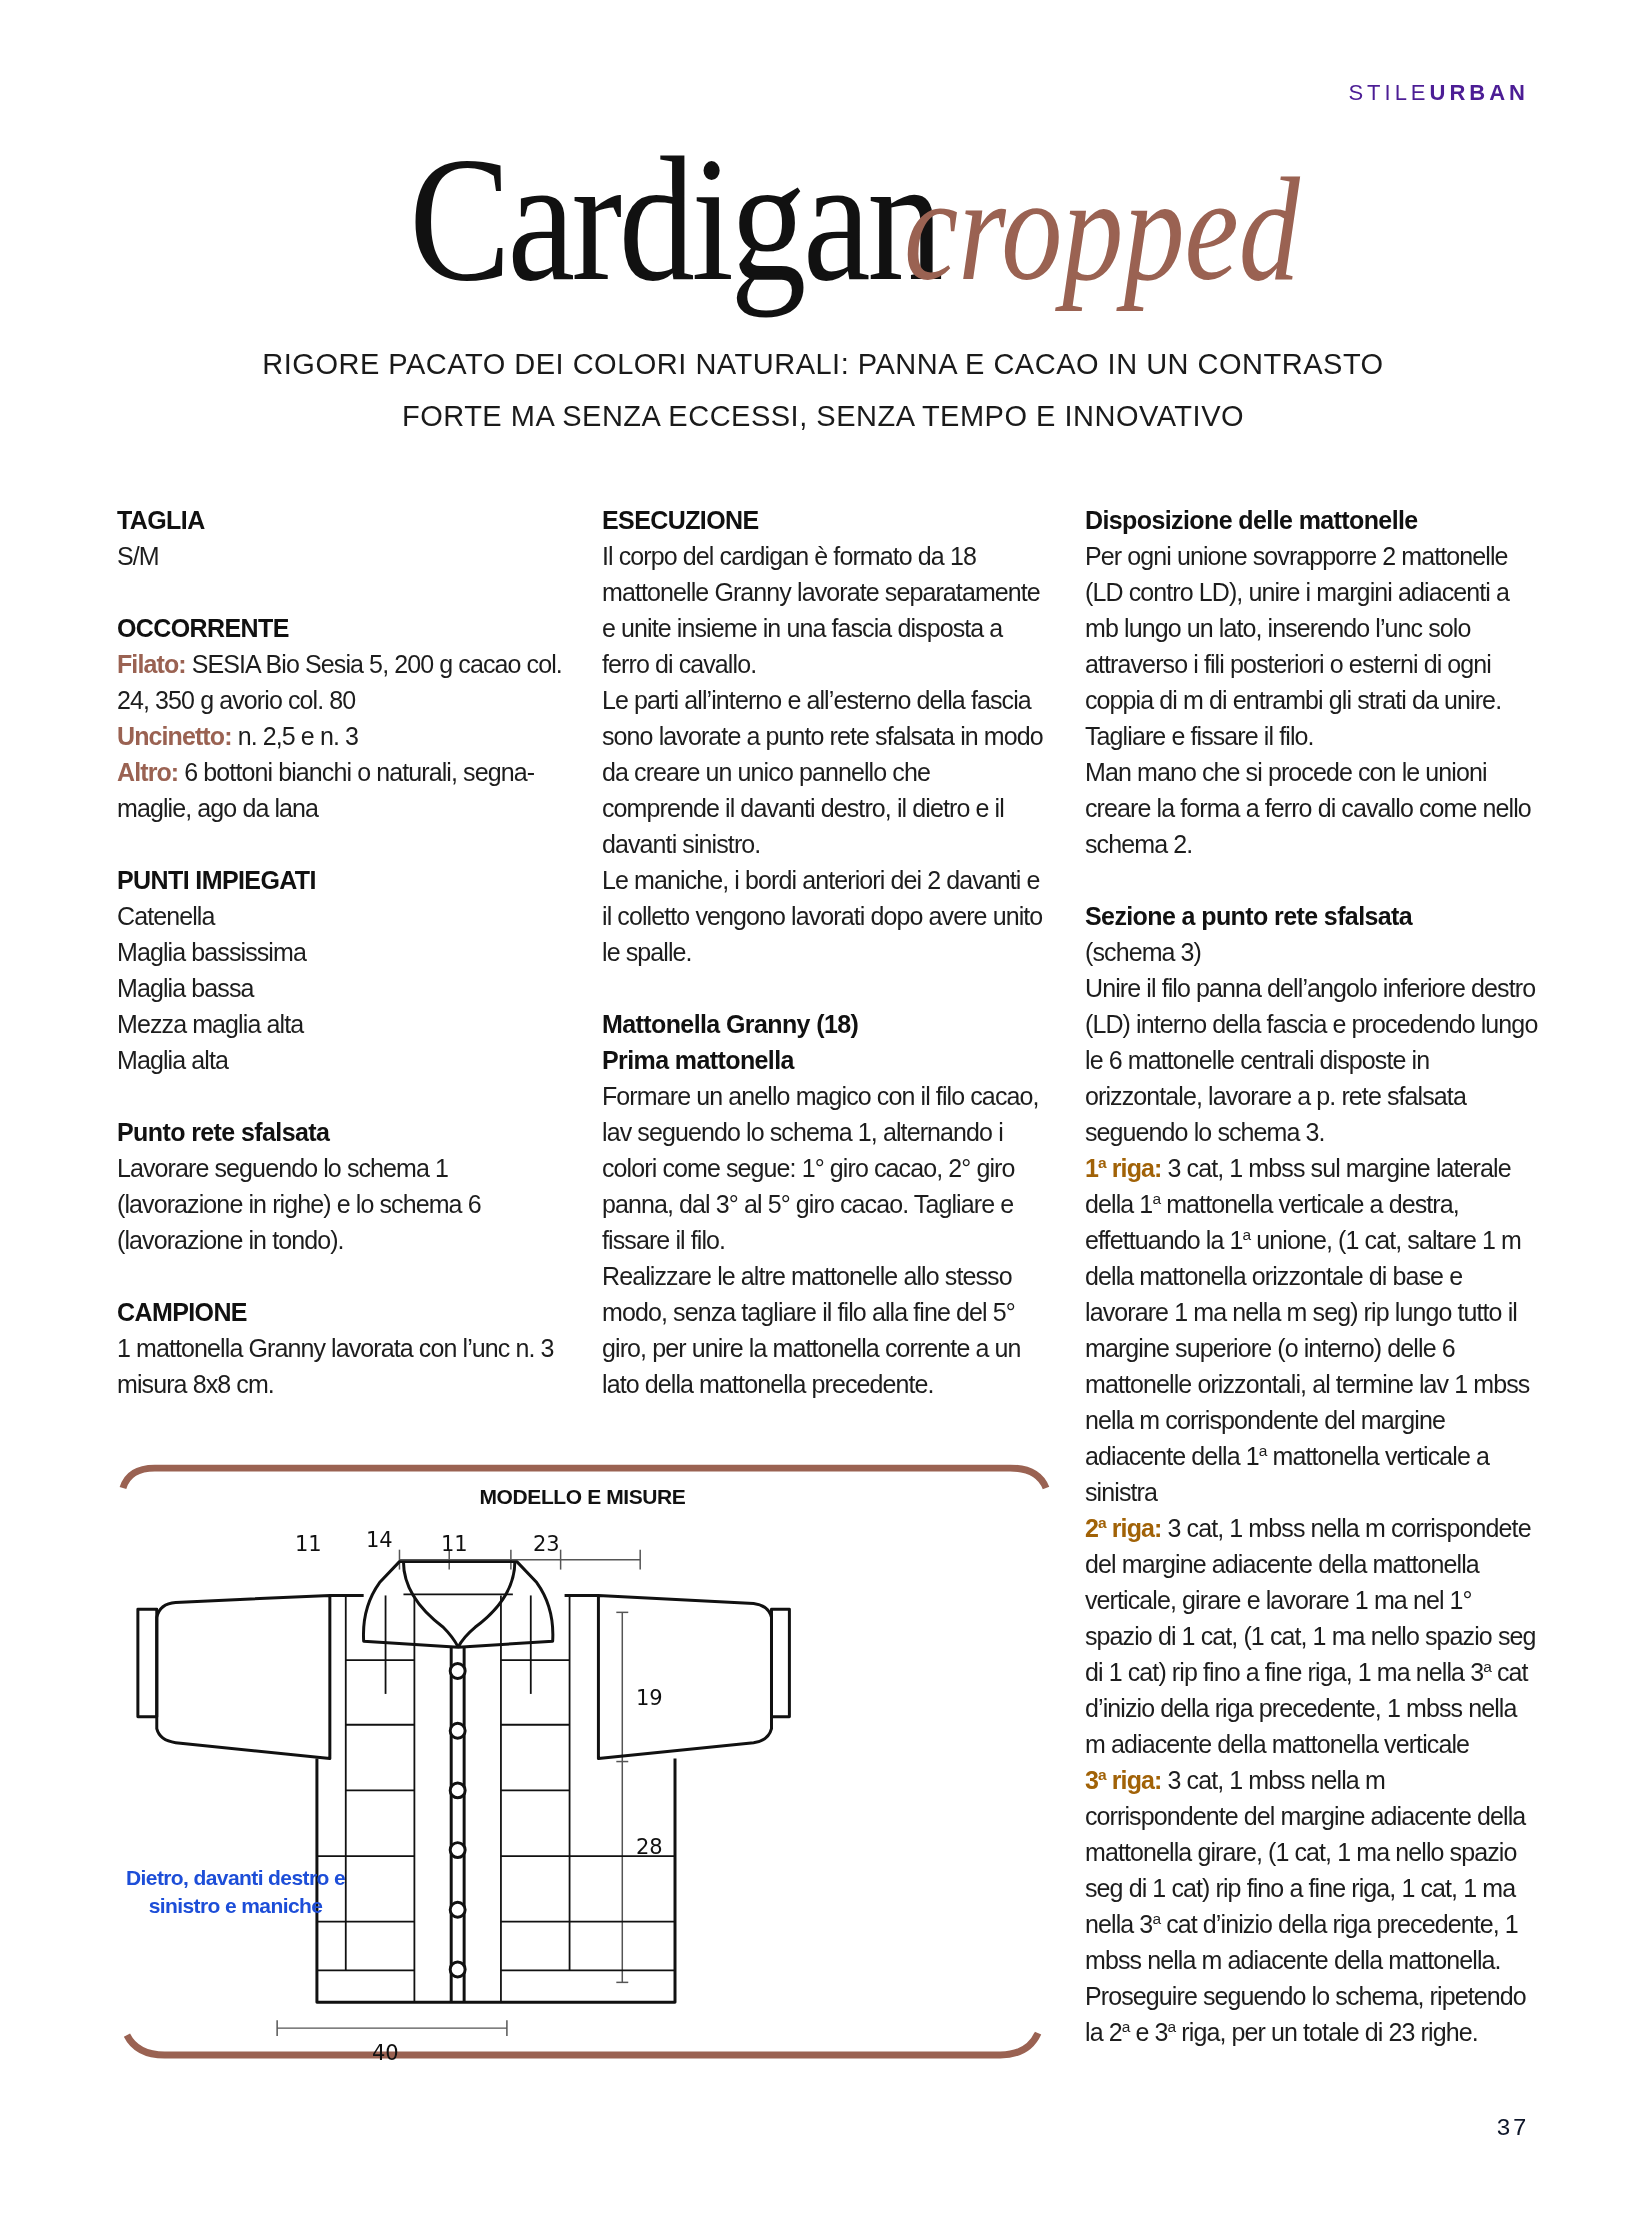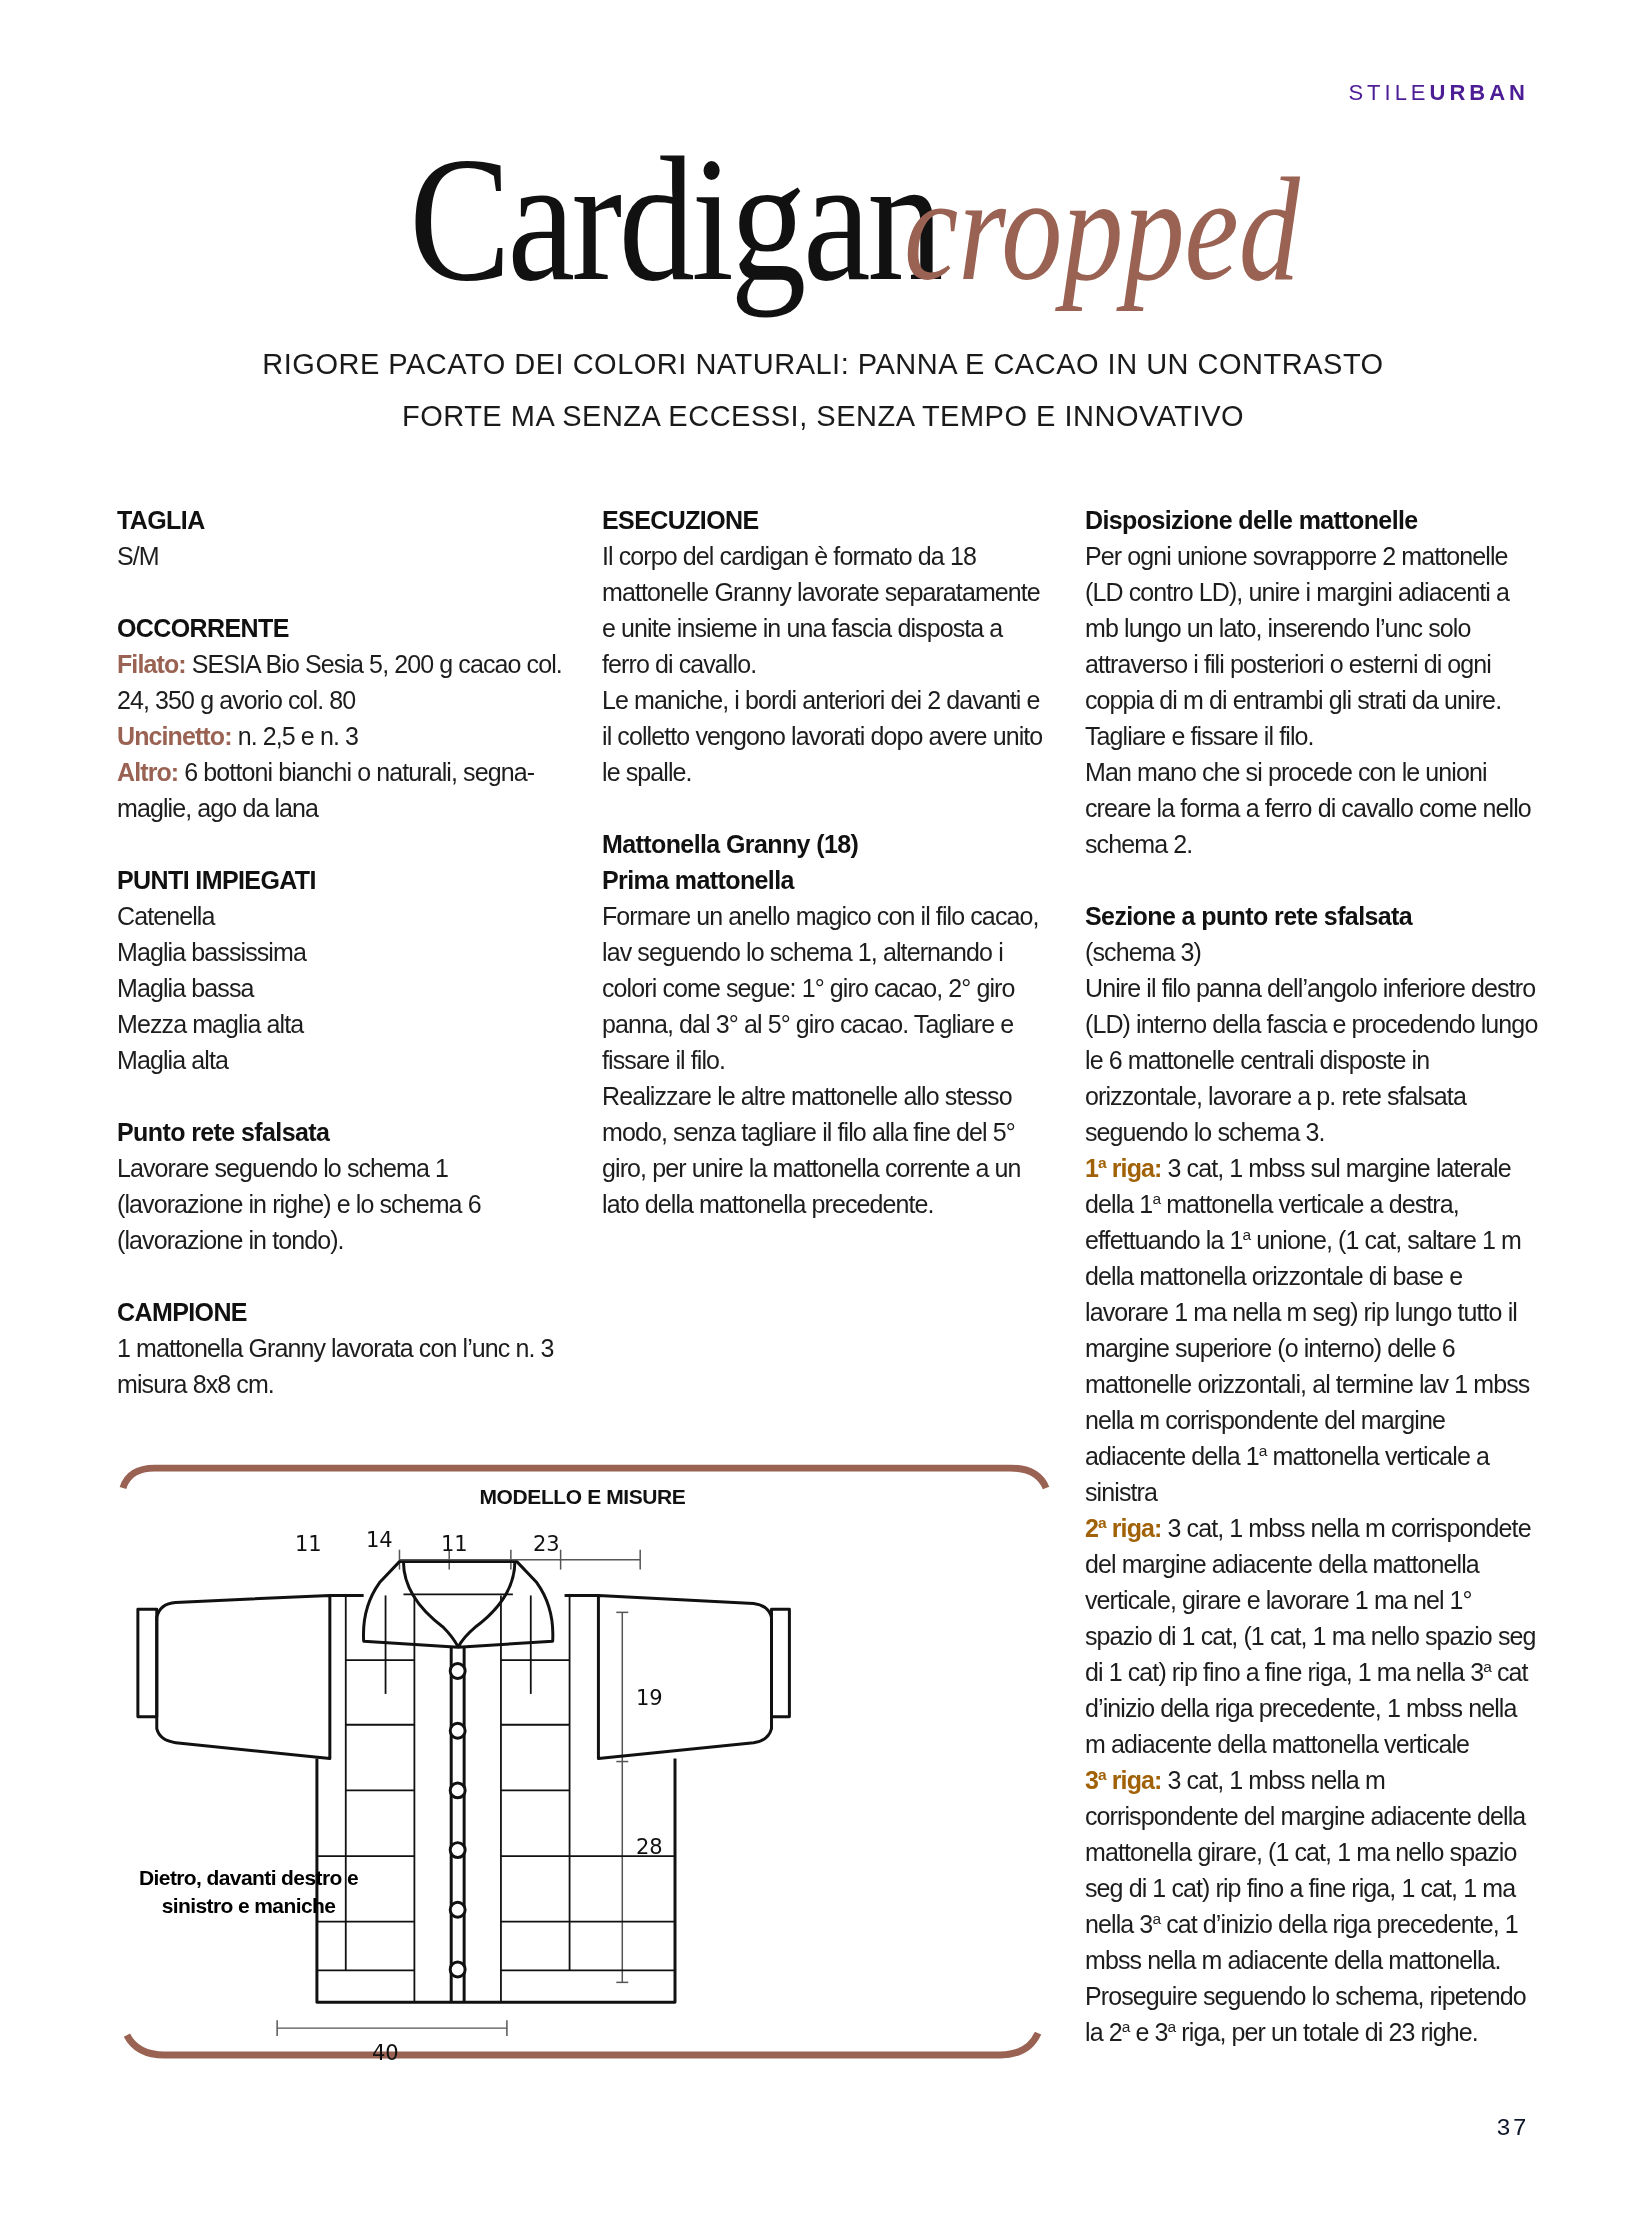--- a/index.html
+++ b/index.html
@@ -22,22 +22,22 @@
   .h { font-weight:700; color:#111; letter-spacing:-0.6px; }
   .gap { height:36px; }
   .accent { font-weight:700; color:#9a6252; }
   .col p { margin:0; }
   .lbl b { font-weight:700; color:#a16207; }
   sup { font-size:0.62em; vertical-align:0.55em; line-height:0; }
   .diagram { position:absolute; left:115px; top:1458px; width:935px; height:627px; }
   .diagram svg { position:absolute; left:0; top:0; }
   .diag-title { position:absolute; top:27px; left:0; width:935px; text-align:center; font-family:"Liberation Sans", sans-serif;
                 font-weight:700; font-size:21px; letter-spacing:-0.4px; color:#111; }
-  .diag-caption { position:absolute; left:14px; top:406px; width:239px; text-align:center; font-family:"Liberation Sans", sans-serif;
-                  font-weight:700; font-size:21px; line-height:28px; letter-spacing:-0.6px; color:#000000; }
+  .diag-caption { position:absolute; left:1px; top:406px; width:239px; text-align:center; font-family:"Liberation Sans", sans-serif;
+                  font-weight:700; font-size:21px; line-height:28px; letter-spacing:-0.6px; color:#1d4ed8; }
   .dim { position:absolute; font-family:"DejaVu Sans", sans-serif; font-size:21px; color:#111; }
   .pagenum { position:absolute; right:117px; top:2115px; font-family:Liberation Mono, monospace; font-size:24px; letter-spacing:2px; color:#0f172a; }
 </style>
 </head>
 <body>
 
 <div class="brand"><span>STILE</span><b>URBAN</b></div>
 
 <div class="title">
   <span class="t1">Cardigan</span>
@@ -68,20 +68,21 @@
   <div class="h">Punto rete sfalsata</div>
   <p>Lavorare seguendo lo schema 1 (lavorazione in righe) e lo schema 6 (lavorazione in tondo).</p>
   <div class="gap"></div>
   <div class="h">CAMPIONE</div>
   <p>1 mattonella Granny lavorata con l’unc n. 3 misura 8x8 cm.</p>
 </div>
 
 <div class="col col2">
   <div class="h">ESECUZIONE</div>
   <p>Il corpo del cardigan è formato da 18 mattonelle Granny lavorate separatamente e unite insieme in una fascia disposta a ferro di cavallo.</p>
+  <p>Le parti all’interno e all’esterno della fascia sono lavorate a punto rete sfalsata in modo da creare un unico pannello che comprende il davanti destro, il dietro e il davanti sinistro.</p>
   <p>Le maniche, i bordi anteriori dei 2 davanti e il colletto vengono lavorati dopo avere unito le spalle.</p>
   <div class="gap"></div>
   <div class="h">Mattonella Granny (18)</div>
   <div class="h">Prima mattonella</div>
   <p>Formare un anello magico con il filo cacao, lav seguendo lo schema 1, alternando i colori come segue: 1° giro cacao, 2° giro panna, dal 3° al 5° giro cacao. Tagliare e fissare il filo.</p>
   <p>Realizzare le altre mattonelle allo stesso modo, senza tagliare il filo alla fine del 5° giro, per unire la mattonella corrente a un lato della mattonella precedente.</p>
 </div>
 
 <div class="col col3">
   <div class="h">Disposizione delle mattonelle</div>

